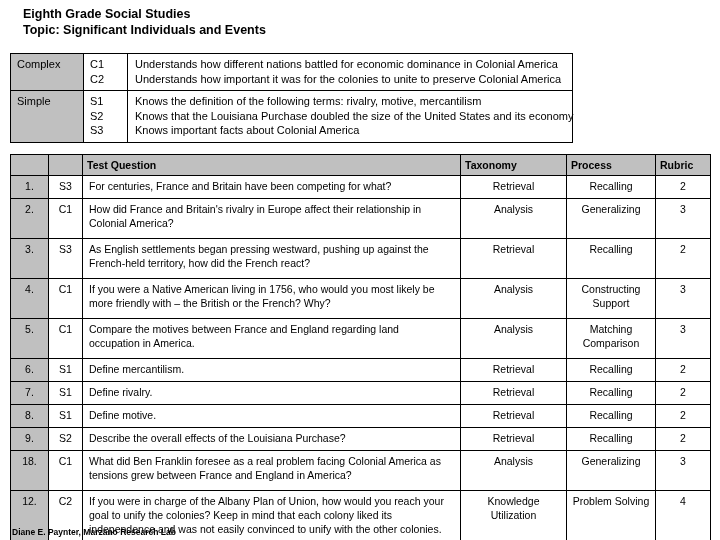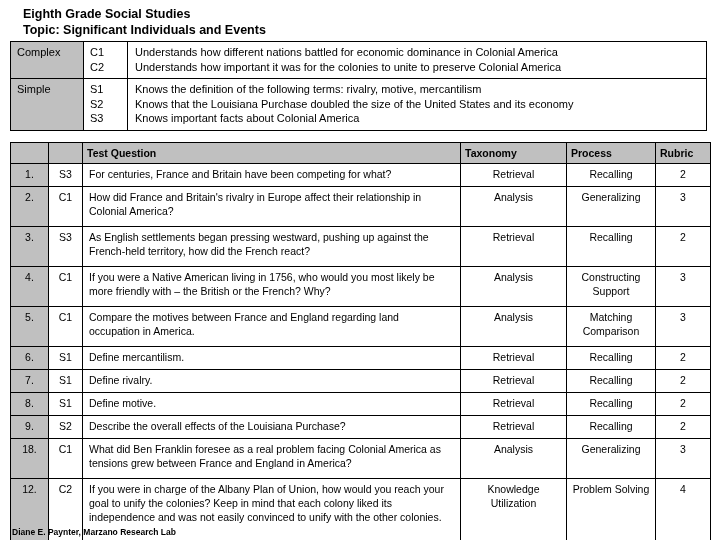--- a/index.html
+++ b/index.html
@@ -27,22 +27,22 @@
     font-size: 12.5px;
     font-weight: bold;
     line-height: 16px;
     letter-spacing: 0px;
     white-space: nowrap;
     margin-left: 16px;
   }
   
   .scale-table {
     border-collapse: collapse;
-    margin: 3px 0 0 10px;
-    width: 697px;
+    margin: 15px 0 0 10px;
+    width: 563px;
     table-layout: fixed;
   }
   .scale-table td {
     border: 1px solid #000000;
     font-size: 11px;
     line-height: 14.5px;
     vertical-align: top;
     padding: 3px 4px 4px 5px;
   }
   .scale-table td.level {

